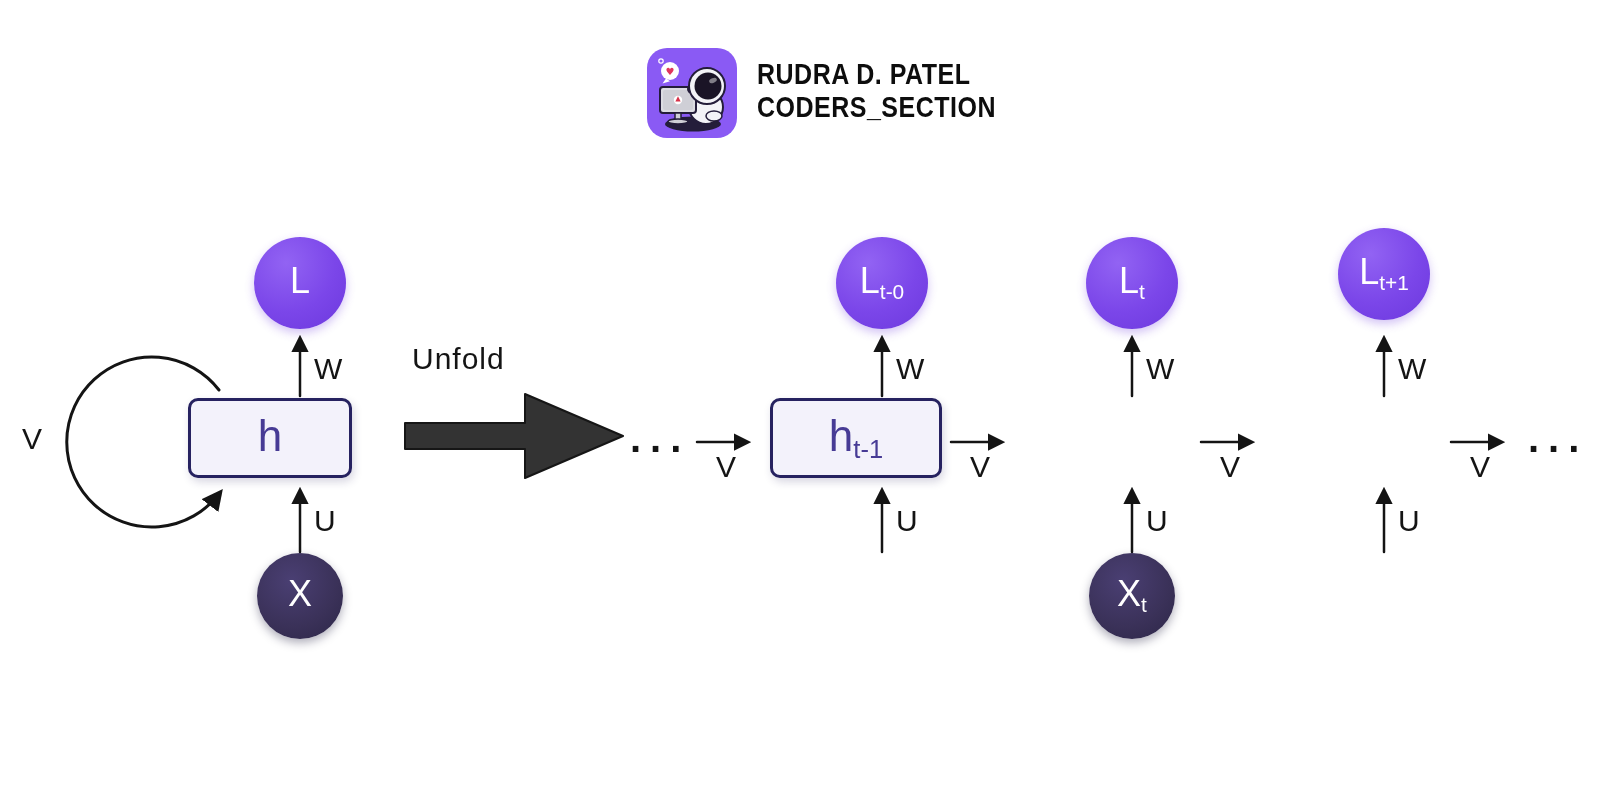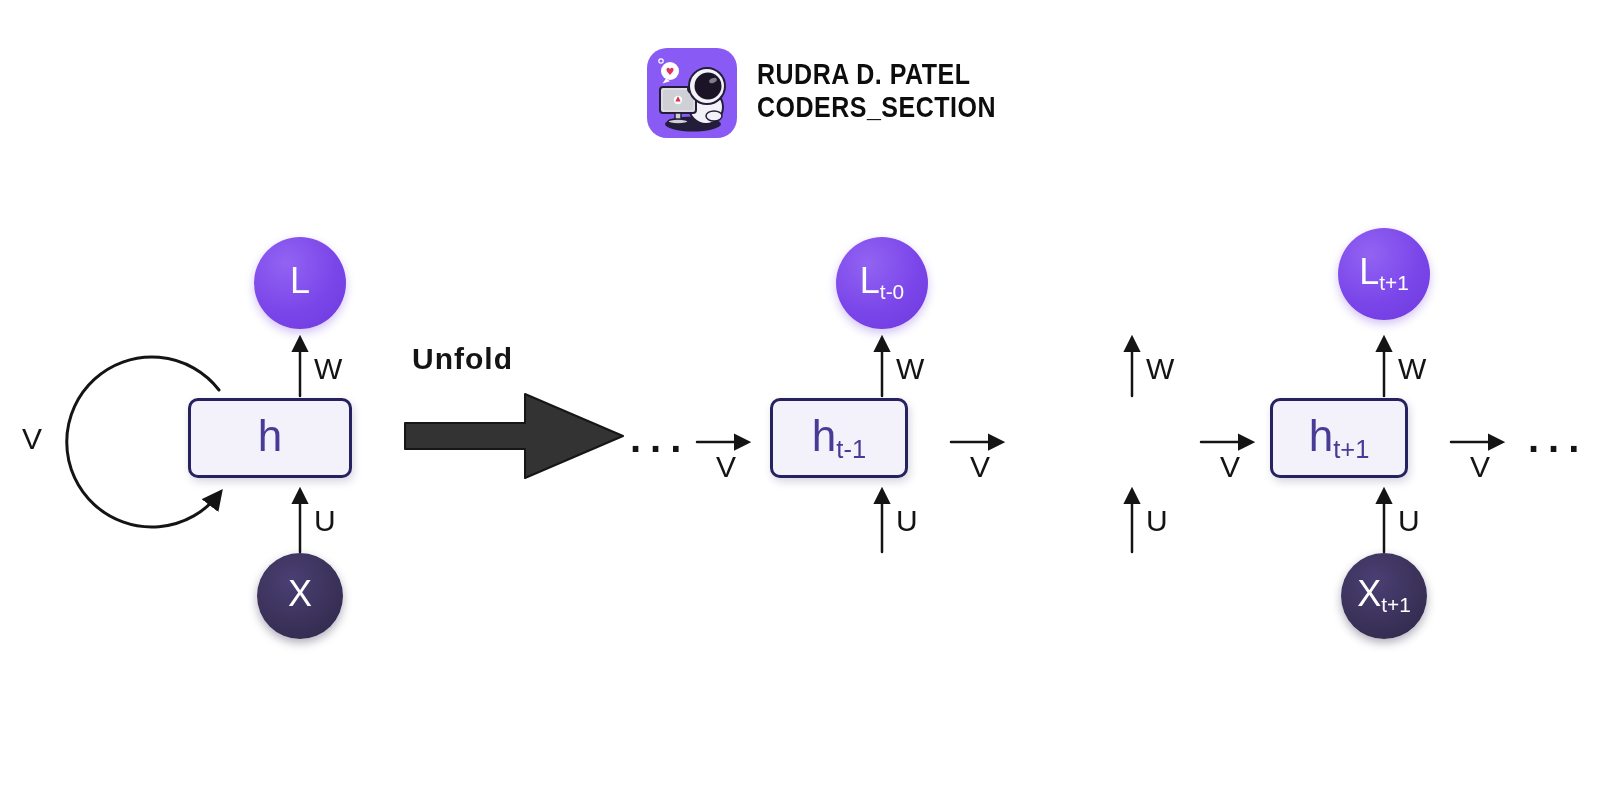--- a/index.html
+++ b/index.html
@@ -12,32 +12,32 @@
          letter-spacing:.5px;color:#0d0d0d;transform:scaleY(1.15);transform-origin:left top;white-space:nowrap;}
 
   
   .node-circle{position:absolute;border-radius:50%;display:flex;align-items:center;justify-content:center;color:#fff;}
   .loss-node{width:92px;height:92px;
      background:radial-gradient(circle at 35% 28%, #9263f3 0%, #7b46e9 55%, #6c38dd 100%);
      box-shadow:0 4px 10px rgba(108,56,221,.30);}
   .input-node{width:86px;height:86px;
      background:radial-gradient(circle at 40% 32%, #4a3f73 0%, #3a3158 60%, #2c2647 100%);
      box-shadow:0 4px 10px rgba(30,25,60,.35);}
-  .hbox{position:absolute;width:138px;height:80px;background:#f3f2fb;border:3px solid #262260;
+  .hbox{position:absolute;width:172px;height:80px;background:#f3f2fb;border:3px solid #262260;
      border-radius:10px;display:flex;align-items:center;justify-content:center;color:#473b95;
      box-shadow:2px 4px 8px rgba(38,34,96,.18);box-sizing:border-box;}
   .lab{line-height:1;white-space:nowrap;}
   .lab .sub{font-size:.58em;vertical-align:-0.28em;letter-spacing:0;}
   .circle-lab{font-size:36px;font-weight:500;}
   .h-lab{font-size:44px;font-weight:500;}
 
   
   .wlabel{position:absolute;font-size:30px;font-weight:500;color:#141414;line-height:1;}
   .vlabel{position:absolute;font-size:30px;font-weight:500;color:#141414;line-height:1;width:30px;text-align:center;}
-  .unfold{position:absolute;left:412px;top:342px;font-size:30px;font-weight:700;letter-spacing:1px;color:#141414;}
+  .unfold{position:absolute;left:412px;top:342px;font-size:30px;font-weight:400;letter-spacing:1px;color:#141414;}
   .dots{position:absolute;font-size:40px;font-weight:700;letter-spacing:9px;color:#141414;line-height:1;}
 
   .arr{position:absolute;overflow:visible;}
 </style>
 </head>
 <body>
 
 <div class="canvas">
 
   <svg width="0" height="0" style="position:absolute">
@@ -124,51 +124,51 @@
   <svg class="arr" style="left:873px;top:486px" width="18" height="68">
     <line x1="9" y1="66" x2="9" y2="6" stroke="#141414" stroke-width="2.5" stroke-linecap="round" marker-end="url(#ah)"></line>
   </svg>
   <div class="wlabel" style="left:896px;top:506px">U</div>
 
   <svg class="arr" style="left:950px;top:434px" width="60" height="16">
     <line x1="1" y1="8" x2="50" y2="8" stroke="#141414" stroke-width="2.5" stroke-linecap="round" marker-end="url(#ah)"></line>
   </svg>
   <div class="vlabel" style="left:965px;top:452px">V</div>
 
+  <div class="node-circle loss-node" style="left:1086px;top:237px">
+    <span class="lab circle-lab"><span>L</span><span class="sub">t</span></span>
+  </div>
   <svg class="arr" style="left:1123px;top:334px" width="18" height="64">
     <line x1="9" y1="62" x2="9" y2="6" stroke="#141414" stroke-width="2.5" stroke-linecap="round" marker-end="url(#ah)"></line>
   </svg>
   <div class="wlabel" style="left:1146px;top:354px">W</div>
   <svg class="arr" style="left:1123px;top:486px" width="18" height="68">
     <line x1="9" y1="66" x2="9" y2="6" stroke="#141414" stroke-width="2.5" stroke-linecap="round" marker-end="url(#ah)"></line>
   </svg>
   <div class="wlabel" style="left:1146px;top:506px">U</div>
+  <div class="node-circle input-node" style="left:1089px;top:553px">
+    <span class="lab circle-lab"><span>X</span><span class="sub">t</span></span>
+  </div>
 
   <svg class="arr" style="left:1200px;top:434px" width="60" height="16">
     <line x1="1" y1="8" x2="50" y2="8" stroke="#141414" stroke-width="2.5" stroke-linecap="round" marker-end="url(#ah)"></line>
   </svg>
   <div class="vlabel" style="left:1215px;top:452px">V</div>
 
   <div class="node-circle loss-node" style="left:1338px;top:228px">
     <span class="lab circle-lab"><span>L</span><span class="sub">t+1</span></span>
   </div>
   <svg class="arr" style="left:1375px;top:334px" width="18" height="64">
     <line x1="9" y1="62" x2="9" y2="6" stroke="#141414" stroke-width="2.5" stroke-linecap="round" marker-end="url(#ah)"></line>
   </svg>
   <div class="wlabel" style="left:1398px;top:354px">W</div>
-  <div class="hbox" style="left:1270px;top:398px">
-    <span class="lab h-lab"><span>h</span><span class="sub">t+1</span></span>
-  </div>
   <svg class="arr" style="left:1375px;top:486px" width="18" height="68">
     <line x1="9" y1="66" x2="9" y2="6" stroke="#141414" stroke-width="2.5" stroke-linecap="round" marker-end="url(#ah)"></line>
   </svg>
   <div class="wlabel" style="left:1398px;top:506px">U</div>
-  <div class="node-circle input-node" style="left:1341px;top:553px">
-    <span class="lab circle-lab"><span>X</span><span class="sub">t+1</span></span>
-  </div>
 
   <svg class="arr" style="left:1450px;top:434px" width="60" height="16">
     <line x1="1" y1="8" x2="50" y2="8" stroke="#141414" stroke-width="2.5" stroke-linecap="round" marker-end="url(#ah)"></line>
   </svg>
   <div class="vlabel" style="left:1465px;top:452px">V</div>
 
   <div class="dots" style="left:1528px;top:418px">...</div>
 
 </div>
 

